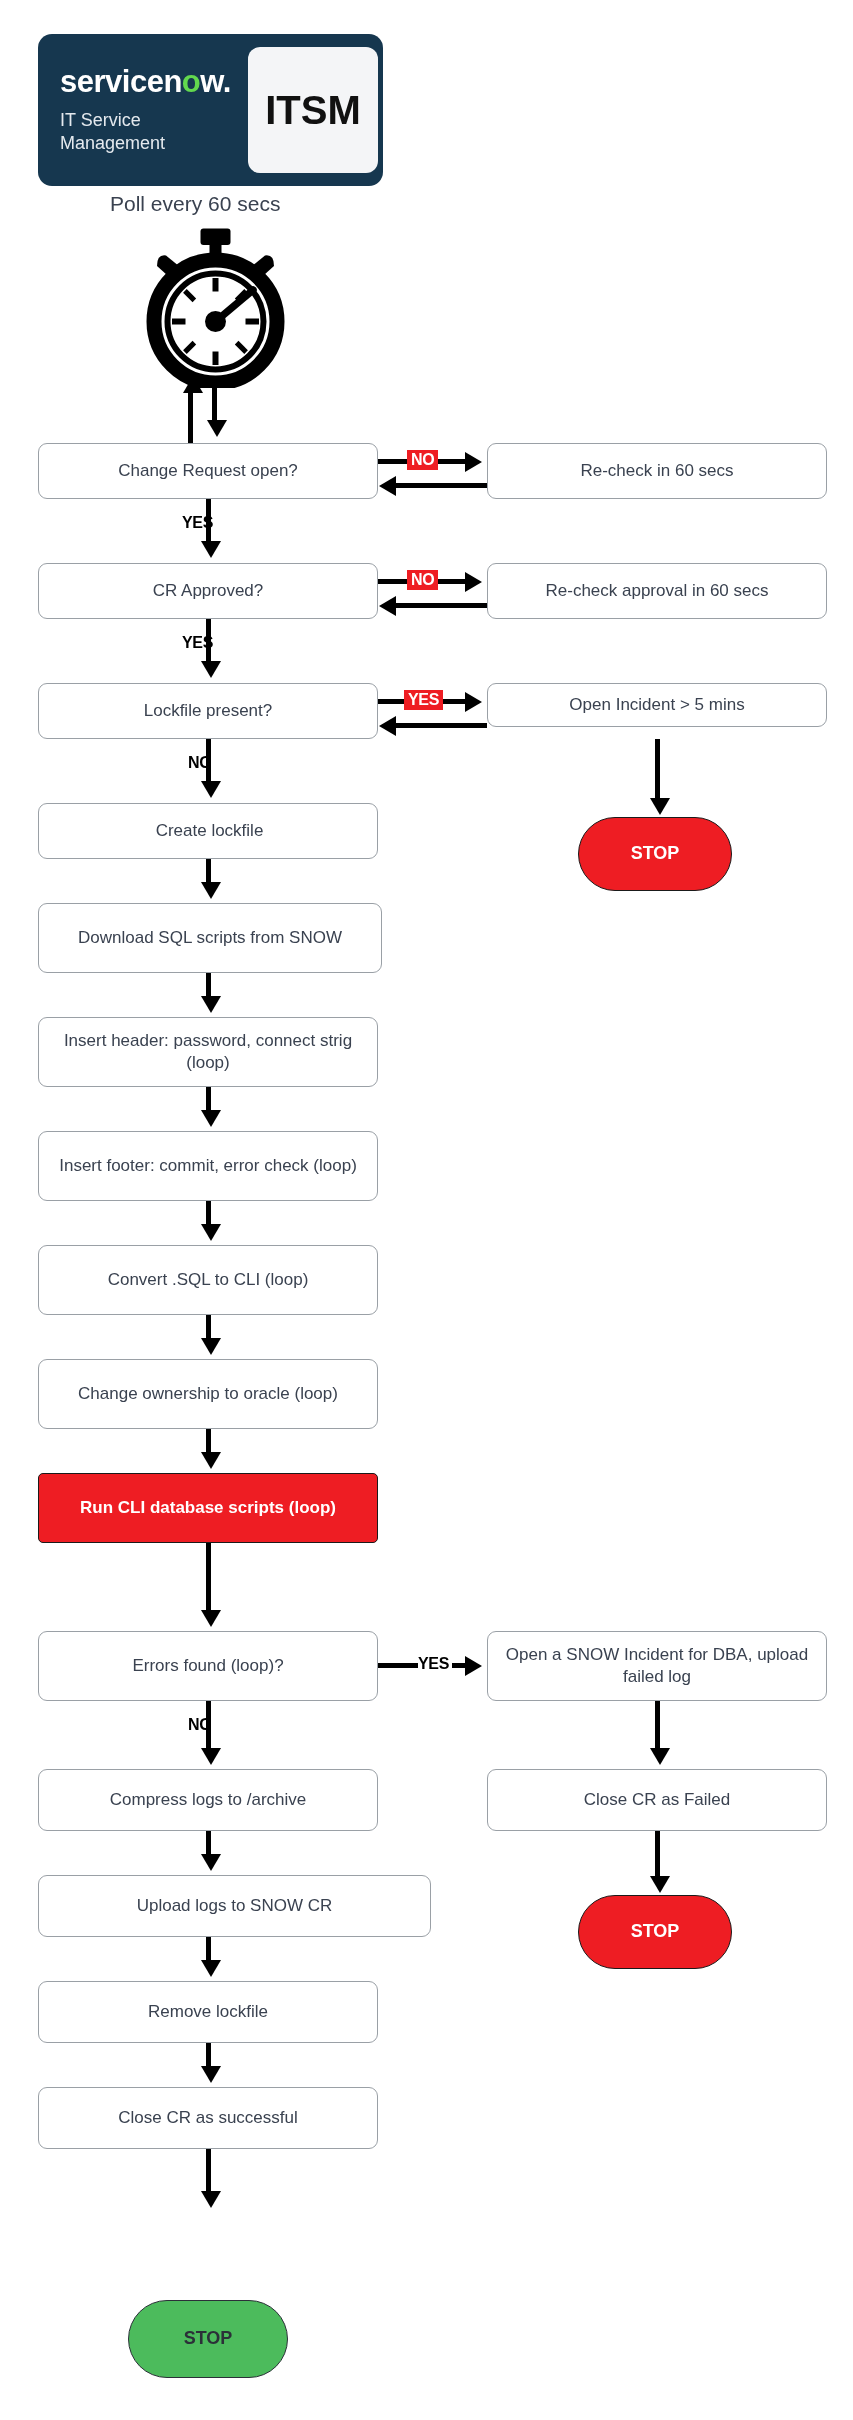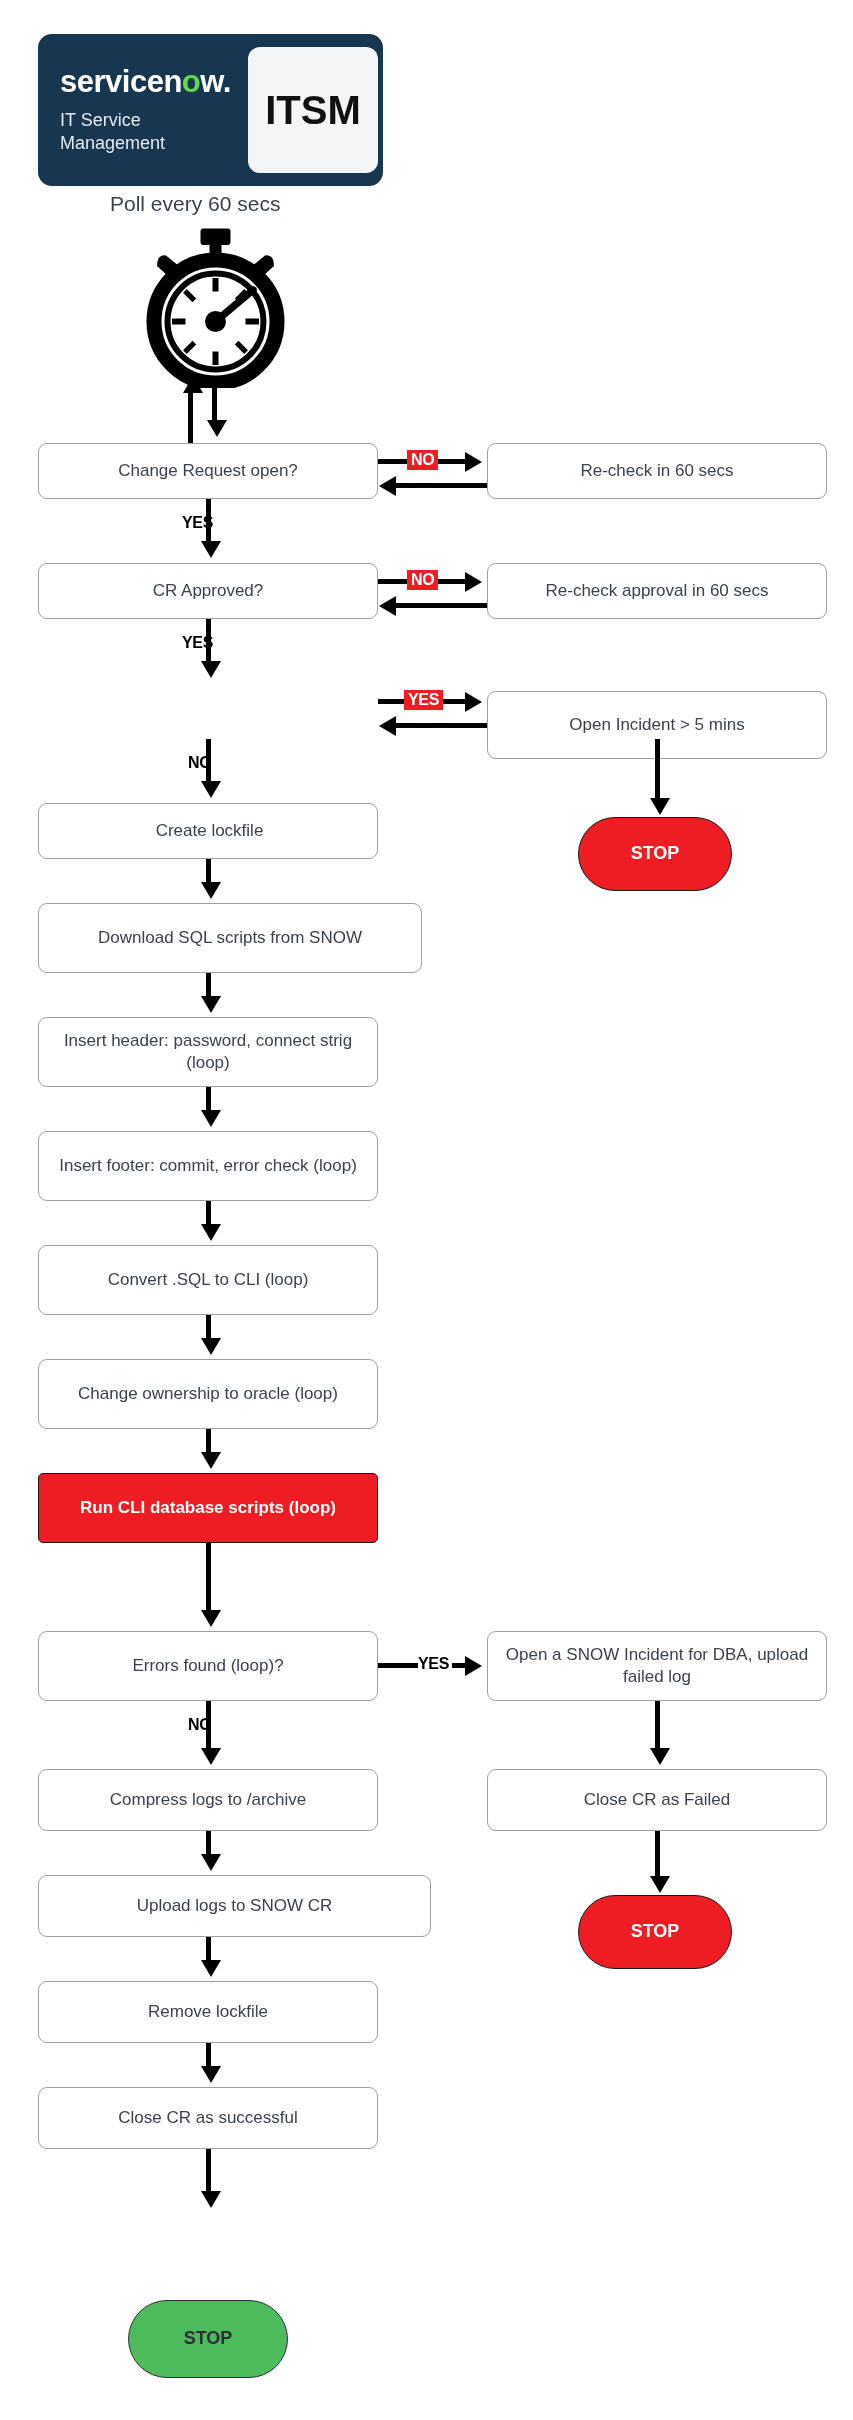--- a/index.html
+++ b/index.html
@@ -265,21 +265,24 @@
   </div>
   <div class="hline" style="left:378px; top:579px; width:87px;"></div>
   <div class="arrow-right" style="left:465px; top:572px;"></div>
   <div class="lbl-red" style="left:407px; top:570px;">NO</div>
   <div class="hline" style="left:396px; top:603px; width:91px;"></div>
   <div class="arrow-left" style="left:379px; top:596px;"></div>
   <div class="vline" style="left:206px; top:619px; height:45px;"></div>
   <div class="arrow-down" style="left:201px; top:661px;"></div>
   <div class="lbl" style="left:182px; top:634px;">YES</div>
 
-  <div class="node proc" style="left:487px; top:683px; width:340px; height:68px;margin-top:8px;">
+  <div class="node proc" style="left:38px; top:683px; width:340px; height:56px;">
+    <span>Lockfile present?</span>
+  </div>
+  <div class="node proc" style="left:487px; top:683px; width:340px; height:44px;">
     <span>Open Incident &gt; 5 mins</span>
   </div>
   <div class="hline" style="left:378px; top:699px; width:87px;"></div>
   <div class="arrow-right" style="left:465px; top:692px;"></div>
   <div class="lbl-red" style="left:404px; top:690px;">YES</div>
   <div class="hline" style="left:396px; top:723px; width:91px;"></div>
   <div class="arrow-left" style="left:379px; top:716px;"></div>
 
   <div class="vline" style="left:206px; top:739px; height:45px;"></div>
   <div class="arrow-down" style="left:201px; top:781px;"></div>
@@ -291,21 +294,21 @@
   <div class="node term term-red" style="left:578px; top:817px; width:154px; height:74px;">
     <span>STOP</span>
   </div>
 
   <div class="node proc" style="left:38px; top:803px; width:340px; height:56px;padding-left:13px;">
     <span>Create lockfile</span>
   </div>
   <div class="vline" style="left:206px; top:859px; height:26px;"></div>
   <div class="arrow-down" style="left:201px; top:882px;"></div>
 
-  <div class="node proc" style="left:38px; top:903px; width:384px; height:70px;">
+  <div class="node proc" style="left:38px; top:903px; width:344px; height:70px;">
     <span>Download SQL scripts from SNOW</span>
   </div>
   <div class="vline" style="left:206px; top:973px; height:26px;"></div>
   <div class="arrow-down" style="left:201px; top:996px;"></div>
 
   <div class="node proc" style="left:38px; top:1017px; width:340px; height:70px;">
     <span>Insert header: password, connect strig (loop)</span>
   </div>
   <div class="vline" style="left:206px; top:1087px; height:26px;"></div>
   <div class="arrow-down" style="left:201px; top:1110px;"></div>

